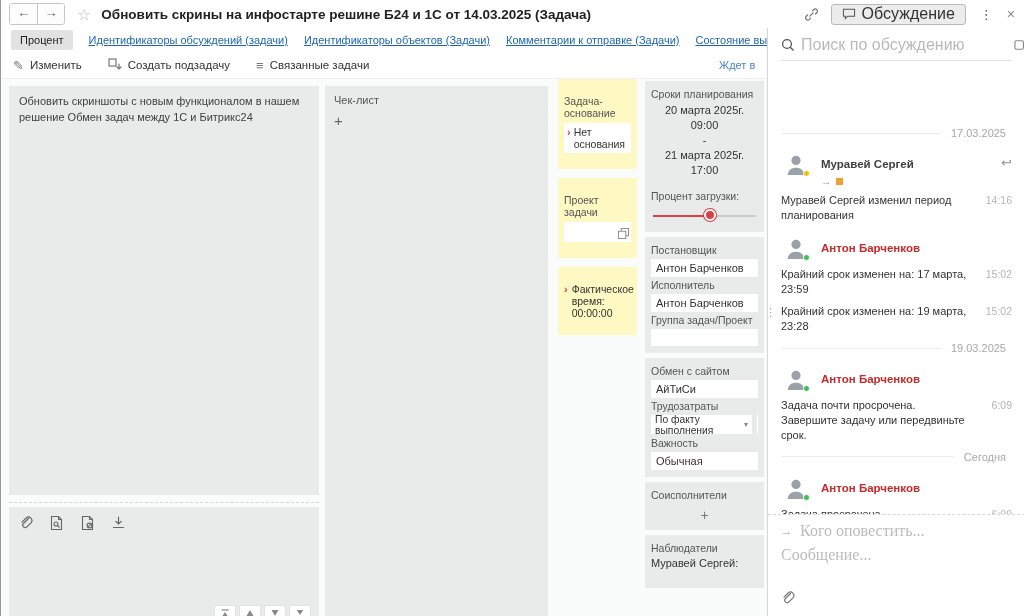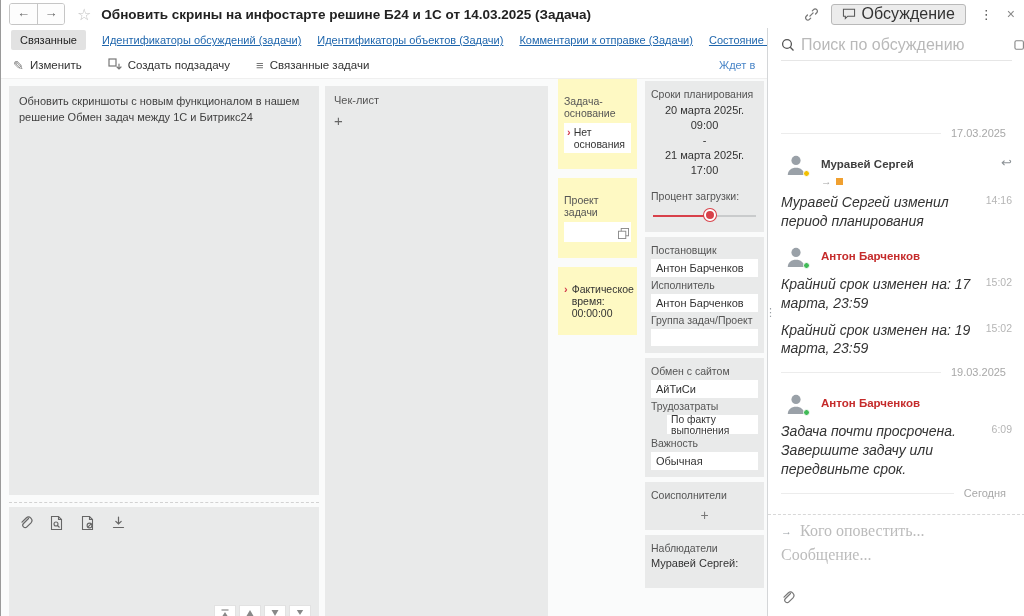--- a/index.html
+++ b/index.html
@@ -60,21 +60,21 @@
   .dpanel { background:#e9eaea; padding:5px 6px; margin-bottom:5px; }
   .dcard { background:#fff; padding:5px 5px; text-align:right; color:#333; margin-bottom:7px; }
   .dlbl { color:#555; font-size:10.5px; margin:2px 0 3px; }
   .dates { text-align:center; color:#333; line-height:15px; }
   .slider { position:relative; height:14px; margin:7px 2px 4px; }
   .sl-track { position:absolute; left:0; right:0; top:6px; height:2px; background:#c9cbcc; }
   .sl-fill { position:absolute; left:0; top:6px; height:2px; background:#d8414a; }
   .sl-handle { position:absolute; top:0px; width:12px; height:12px; margin-left:-6px; border-radius:50%; background:#d8414a; border:2px solid #fff; box-shadow:0 0 0 1px #d8414a; }
   .wrow { background:#fff; padding:3px 5px; color:#333; min-height:17px; margin-bottom:2px; }
   .effort-row { position:relative; height:20px; overflow:hidden; margin-bottom:2px; }
-  .effort-dd { position:absolute; left:16px; top:0; width:101px; height:19px; background:#fff; display:flex; justify-content:space-between; align-items:center; padding:0 4px; font-size:10.3px; }
+  .effort-dd { position:absolute; left:0; top:0; width:101px; height:19px; background:#fff; display:flex; justify-content:space-between; align-items:center; padding:0 4px; font-size:10.3px; }
   .effort-dd .caret { color:#888; font-size:8px; }
   .effort-extra { position:absolute; left:106px; top:0; width:38px; height:19px; background:#fff; padding:3px 4px; font-size:10.5px; }
   .centerplus { text-align:center; color:#777; font-size:14px; padding:3px 0 2px; cursor:pointer; }
   .observer-name { font-size:11px; color:#333; margin:3px 0 14px; }
 
   
   .chat { position:absolute; left:766px; top:28px; width:258px; height:588px; background:#fff; border-left:1px solid #d4d6d8; display:flex; flex-direction:column; }
   .resize-dots { position:absolute; left:-3px; top:282px; color:#9aa0a5; font-size:11px; letter-spacing:0; line-height:4px; }
   .search-row { display:flex; align-items:center; gap:6px; margin:8px 13px 0; padding-bottom:6px; border-bottom:1px solid #e6e6e6; }
   .search-input { flex:1; border:none; outline:none; font-size:16px; color:#444; font-family:inherit; }
@@ -91,21 +91,21 @@
   .avatar { position:relative; width:22px; height:24px; margin-left:4px; cursor:pointer; flex:none; }
   .dot { position:absolute; right:-3px; bottom:0px; width:7px; height:7px; border-radius:50%; border:1px solid #fff; }
   .dot-y { background:#f3c000; } .dot-g { background:#41bb58; }
   .who { margin-left:14px; padding-top:1px; }
   .author { font-size:11.5px; font-weight:bold; cursor:pointer; }
   .a-dark { color:#3f3f3f; } .a-red { color:#c52b2b; }
   .sub { display:flex; align-items:center; gap:4px; margin-top:3px; font-size:10.5px; color:#a4a4a4; }
   .sq { display:inline-block; width:7px; height:7px; background:#f0a030; }
   .reply { position:absolute; right:0; top:8px; color:#8c9296; font-size:13px; cursor:pointer; }
   .msg-row { display:flex; align-items:flex-start; margin:2px 0 8px; }
-  .msg-text { flex:1; font-size:14px; color:#333; line-height:1.35; white-space:pre-line; padding-right:8px;font-style:italic; }
+  .msg-text { flex:1; font-size:11px; color:#333; line-height:1.35; white-space:pre-line; padding-right:8px; }
   .msg-time { color:#b5b5b5; font-size:10.5px; white-space:nowrap; padding-top:1px; }
 
   .composer { border-top:1px dashed #d8d8d8; padding:7px 13px 6px; }
   .notify-row { display:flex; align-items:center; gap:8px; }
   .notify-arrow { color:#9aa0a5; font-size:11px; }
   .ghost-input { border:none; outline:none; font-size:16px; width:200px; font-family:Liberation Serif, serif; color:#444; background:transparent; }
   .ghost-input::placeholder { color:#bcbcbc; }
   .msg-input-row { margin-top:6px; }
   .clip-row { margin-top:26px; }
   svg { flex:none; }
@@ -137,21 +137,21 @@
         <span>Обсуждение</span>
       </button>
       <span class="dots">⋮</span>
       <span class="close-x">×</span>
     </div>
   </div>
 
   <div class="left">
 
     <div class="tabbar">
-      <span class="tab-active">Связанные</span>
+      <span class="tab-active">Процент</span>
       <span class="tab-link">Идентификаторы обсуждений (задачи)</span>
       <span class="tab-link">Идентификаторы объектов (Задачи)</span>
       <span class="tab-link">Комментарии к отправке (Задачи)</span>
       <span class="tab-link">Состояние выгрузки (Задачи)</span>
       <span class="tab-link">Файлы</span>
       <span class="tab-more"><span>Еще...</span> <span class="caret">▾</span></span>
     </div>
 
     <div class="toolbar">
       <span class="tb-item">
@@ -385,21 +385,21 @@
             </svg>
             <i class="dot dot-g"></i>
           </span>
           <span class="who"><span class="author a-red">Антон Барченков</span></span>
         </div>
         <div class="msg-row">
           <span class="msg-text">Крайний срок изменен на: 17 марта, 23:59</span>
           <span class="msg-time">15:02</span>
         </div>
         <div class="msg-row">
-          <span class="msg-text">Крайний срок изменен на: 19 марта, 23:59</span>
+          <span class="msg-text">Крайний срок изменен на: 19 марта, 23:28</span>
           <span class="msg-time">15:02</span>
         </div>
       </div>
 
       <div class="divider">
         <span class="line"></span>
           <span class="dlab">19.03.2025</span>
       </div>
 
       <div class="msg-group">

